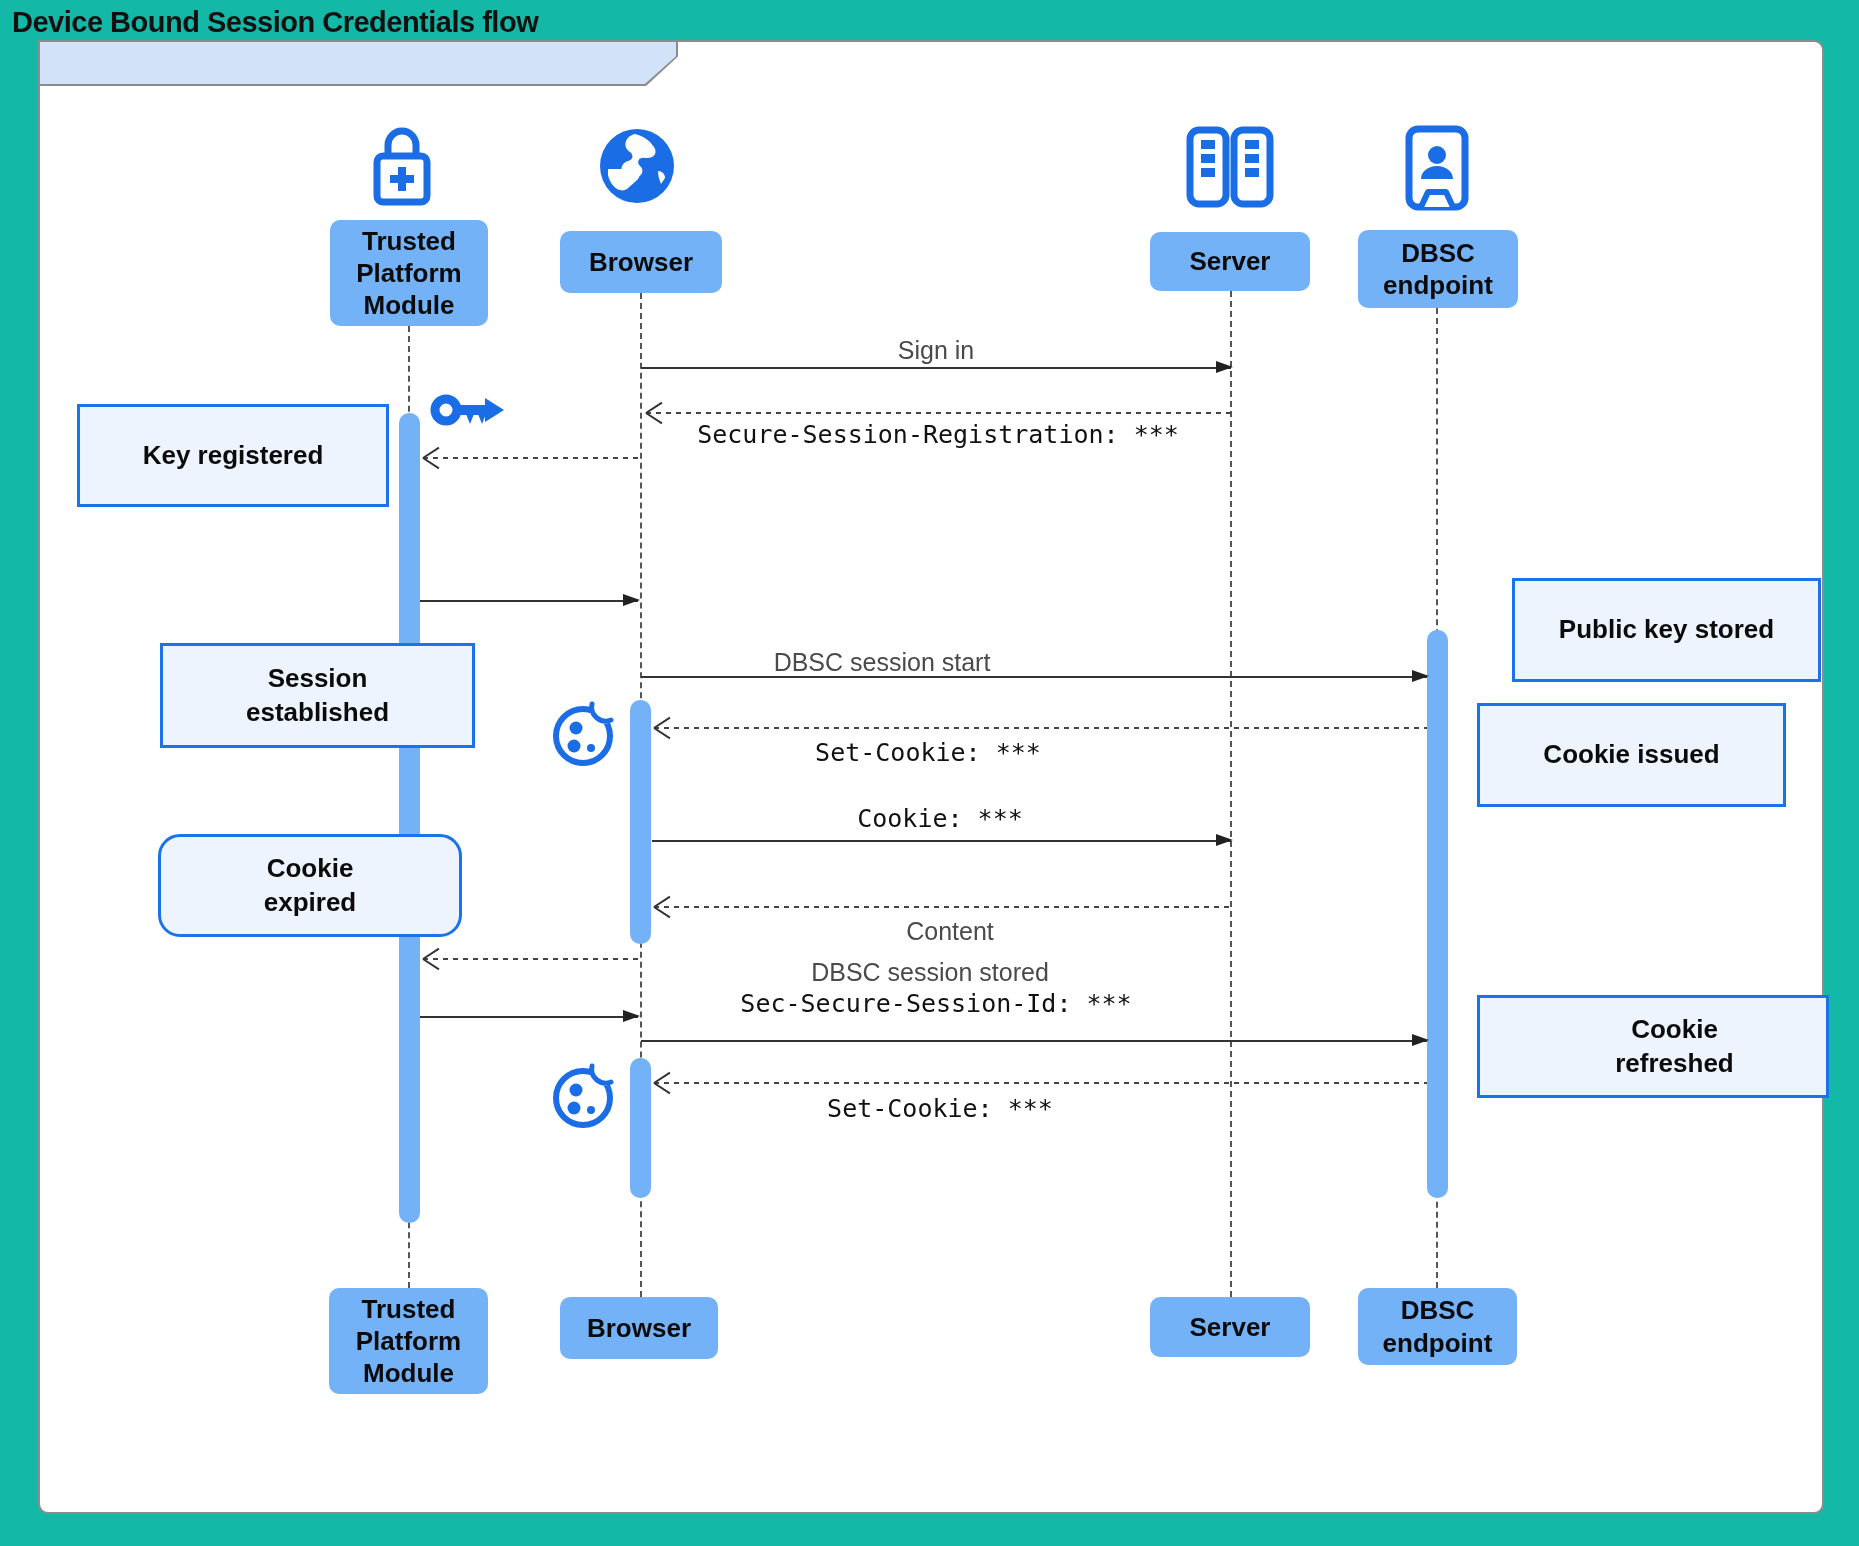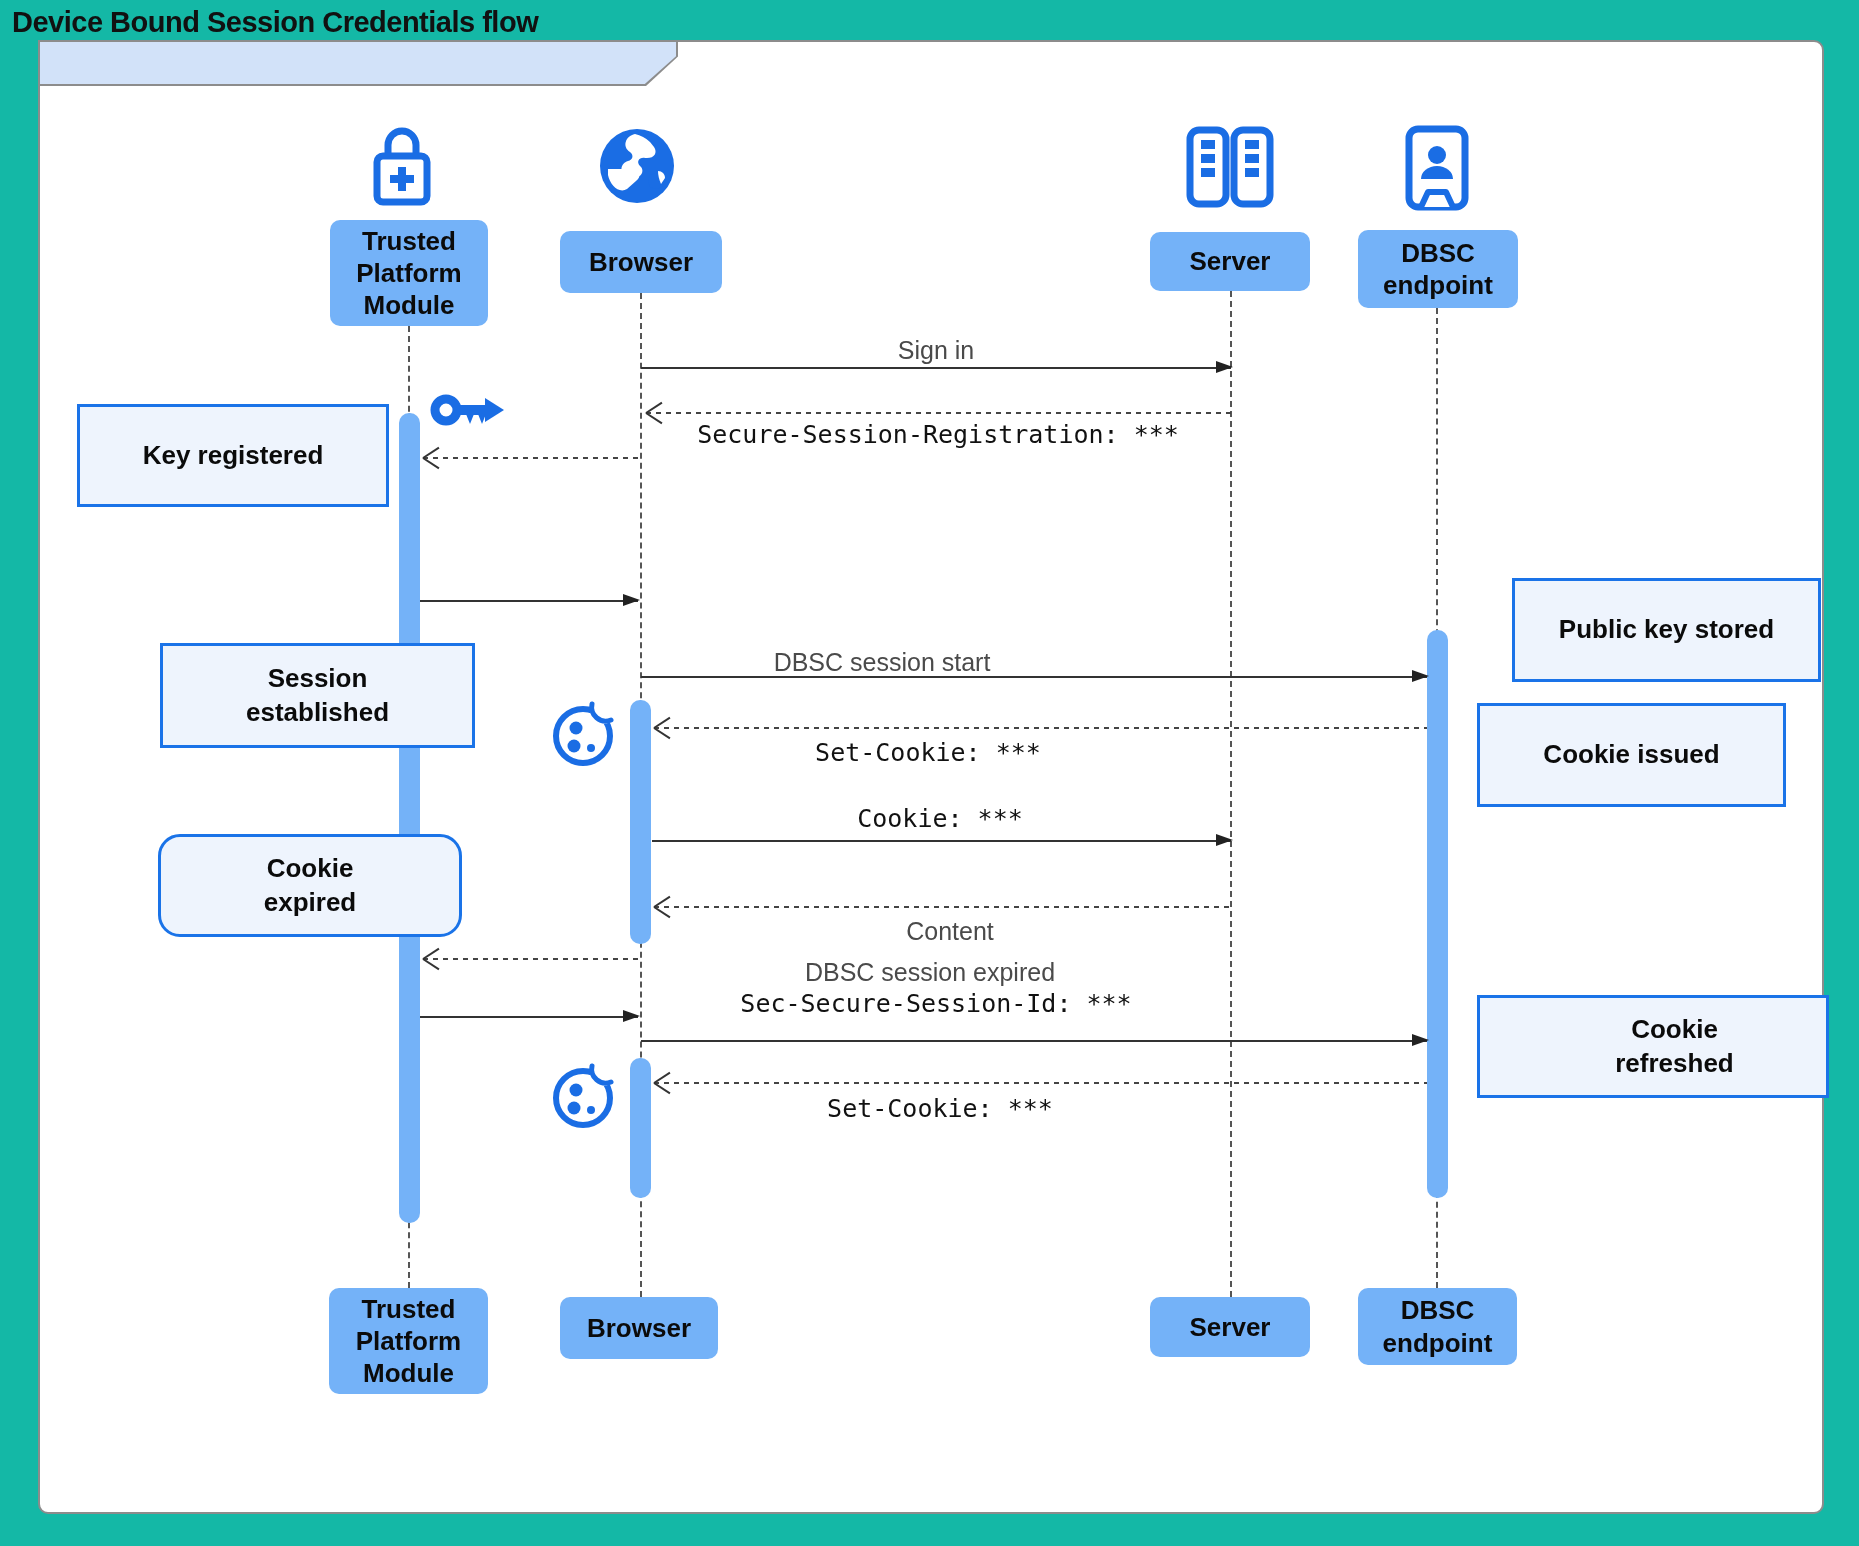--- a/index.html
+++ b/index.html
@@ -201,21 +201,21 @@
   <div class="arrow" style="left:423px;top:958px;width:217px;">
     <div class="line dashed"></div>
       <div class="head-l"></div>
   </div>
 
   <div class="arrow" style="left:420px;top:1016px;width:218px;">
     <div class="line"></div>
       <div class="head-r"></div>
   </div>
 
-  <div class="msg gray" style="left:930px;top:958px;">DBSC session expired</div>
+  <div class="msg gray" style="left:930px;top:958px;">DBSC session stored</div>
   <div class="msg mono" style="left:936px;top:989px;">Sec-Secure-Session-Id: ***</div>
   <div class="arrow" style="left:641px;top:1040px;width:786px;">
     <div class="line"></div>
       <div class="head-r"></div>
   </div>
 
   <svg class="icon" style="left:549px;top:1056px;" width="70" height="74" viewBox="0 0 70 74">
     <circle cx="34" cy="42" r="27" fill="#fff" stroke="#1a6de4" stroke-width="6"></circle>
     <circle cx="54" cy="17" r="13" fill="#fff"></circle>
     <path d="M43 10 a14 14 0 0 0 19 16" fill="none" stroke="#1a6de4" stroke-width="5" stroke-linecap="round"></path>

